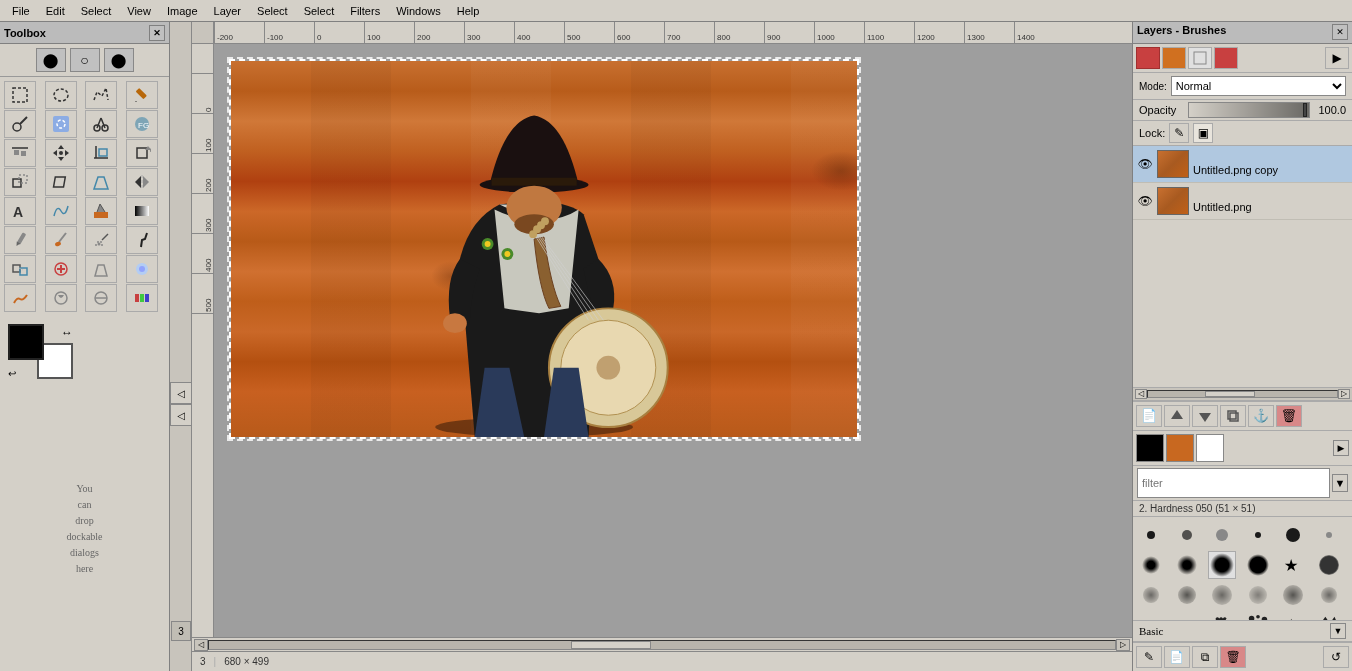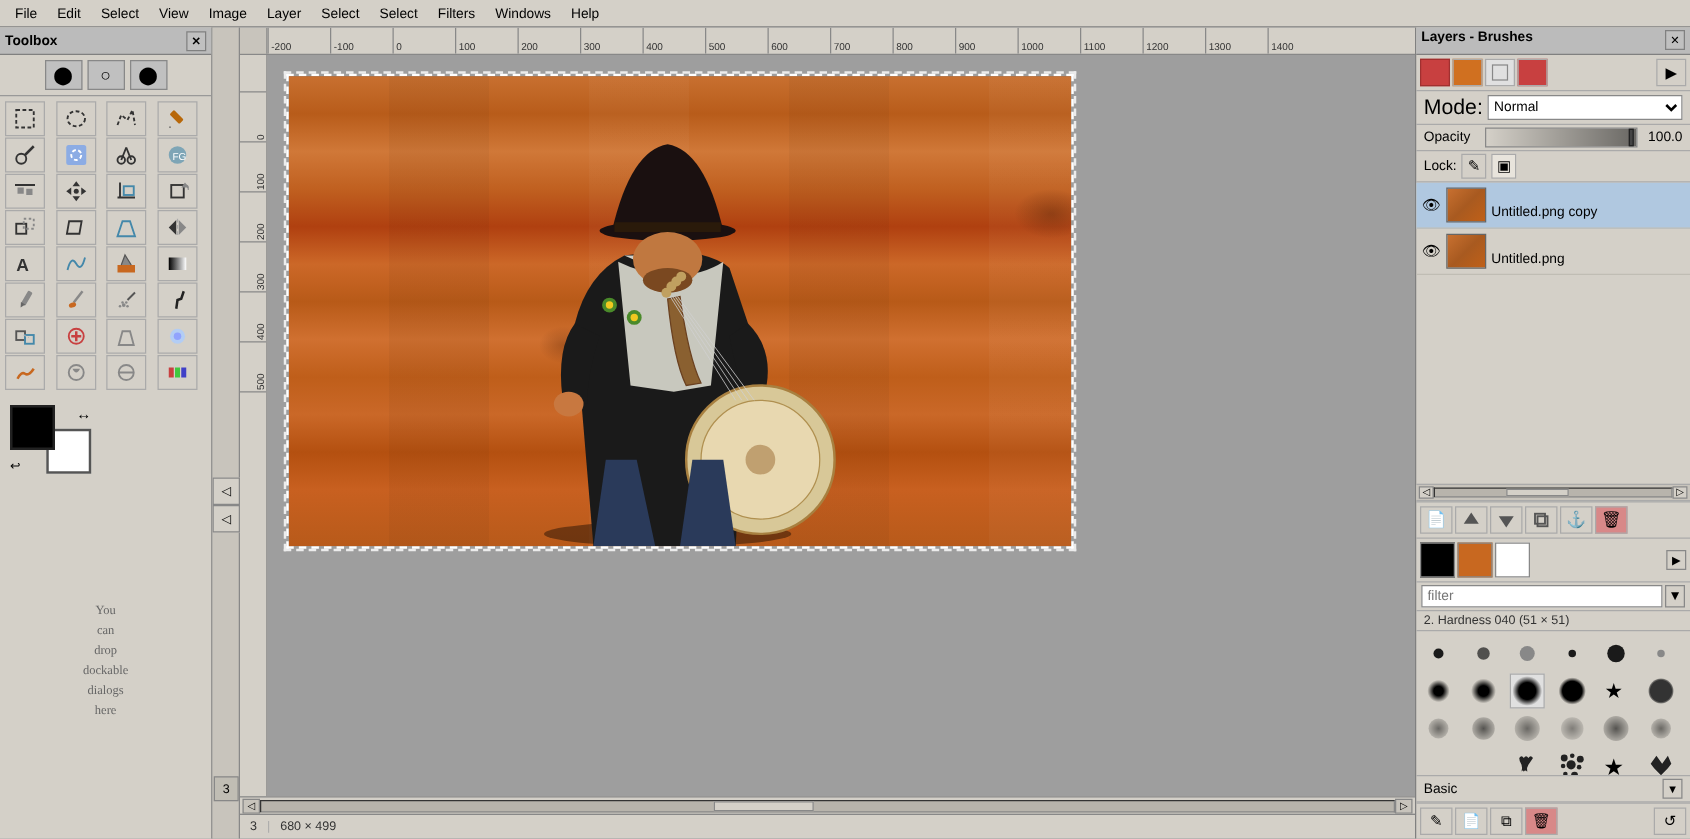--- a/index.html
+++ b/index.html
@@ -221,21 +221,21 @@
     }
     .layer-tool-btn.active { background: #a0a098; }
 
     #mode-row {
       display: flex;
       align-items: center;
       padding: 3px 6px;
       border-bottom: 1px solid #aaa;
       gap: 4px;
     }
-    #mode-label { font-size: 17px; }
+    #mode-label { font-size: 10px; }
     #mode-select {
       flex: 1;
       font-size: 11px;
       background: #fff;
       border: 1px solid #888;
       height: 20px;
     }
 
     #opacity-row {
       display: flex;
@@ -340,21 +340,21 @@
 
     #filter-row {
       display: flex;
       align-items: center;
       padding: 2px 4px;
       border-bottom: 1px solid #aaa;
       gap: 2px;
     }
     #filter-input {
       flex: 1;
-      height: 18px;
+      height: 30px;
       font-size: 11px;
       border: 1px solid #888;
       background: #fff;
       padding: 0 4px;
     }
     #filter-dropdown {
       width: 16px; height: 18px;
       background: #d4d0c8;
       border: 1px solid #888;
       cursor: pointer;
@@ -387,20 +387,21 @@
       background: #222;
     }
 
     #brushes-category {
       display: flex;
       align-items: center;
       padding: 2px 6px;
       border-top: 1px solid #aaa;
       border-bottom: 1px solid #aaa;
       gap: 4px;
+      font-family: Liberation Serif, serif;
     }
     #brushes-category-label { font-size: 11px; flex: 1; }
     #brushes-category-dropdown { width: 16px; height: 16px; cursor: pointer; }
 
     #spacing-row {
       display: flex;
       align-items: center;
       padding: 2px 6px;
       gap: 4px;
     }
@@ -982,21 +983,21 @@
         <div class="brush-preset-thumb brush-white"></div>
         <div style="flex:1;"></div>
         <div style="width:16px; height:16px; border:1px solid #888; background:#d4d0c8; cursor:pointer; display:flex; align-items:center; justify-content:center; font-size:9px;">▶</div>
       </div>
 
       <div id="filter-row">
         <input id="filter-input" type="text" placeholder="filter" style="">
         <div id="filter-dropdown">▼</div>
       </div>
 
-      <div id="brush-name-row">2. Hardness 040 (51 × 51)</div>
+      <div id="brush-name-row">2. Hardness 050 (51 × 51)</div>
 
       <div id="brushes-grid">
 
         <div class="brush-cell">
           <div class="brush-dot" style="width:8px; height:8px; background:#1a1a1a;"></div>
         </div>
         <div class="brush-cell">
           <div class="brush-dot" style="width:10px; height:10px; background:#1a1a1a; opacity:0.7;"></div>
         </div>
         <div class="brush-cell">

